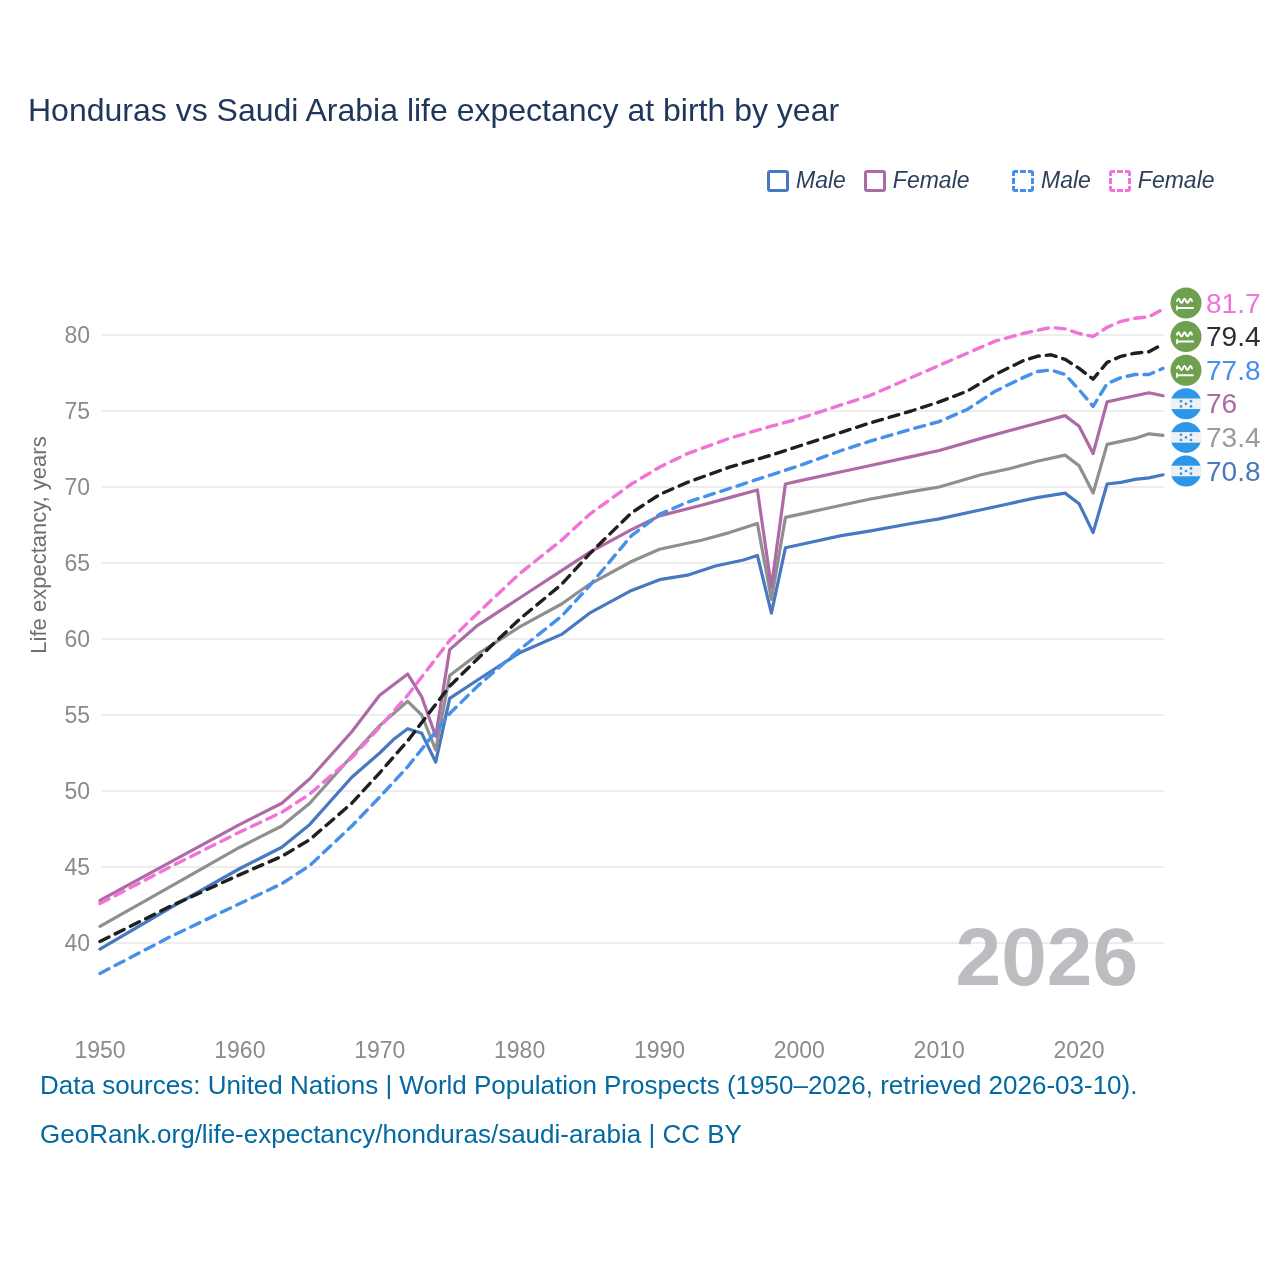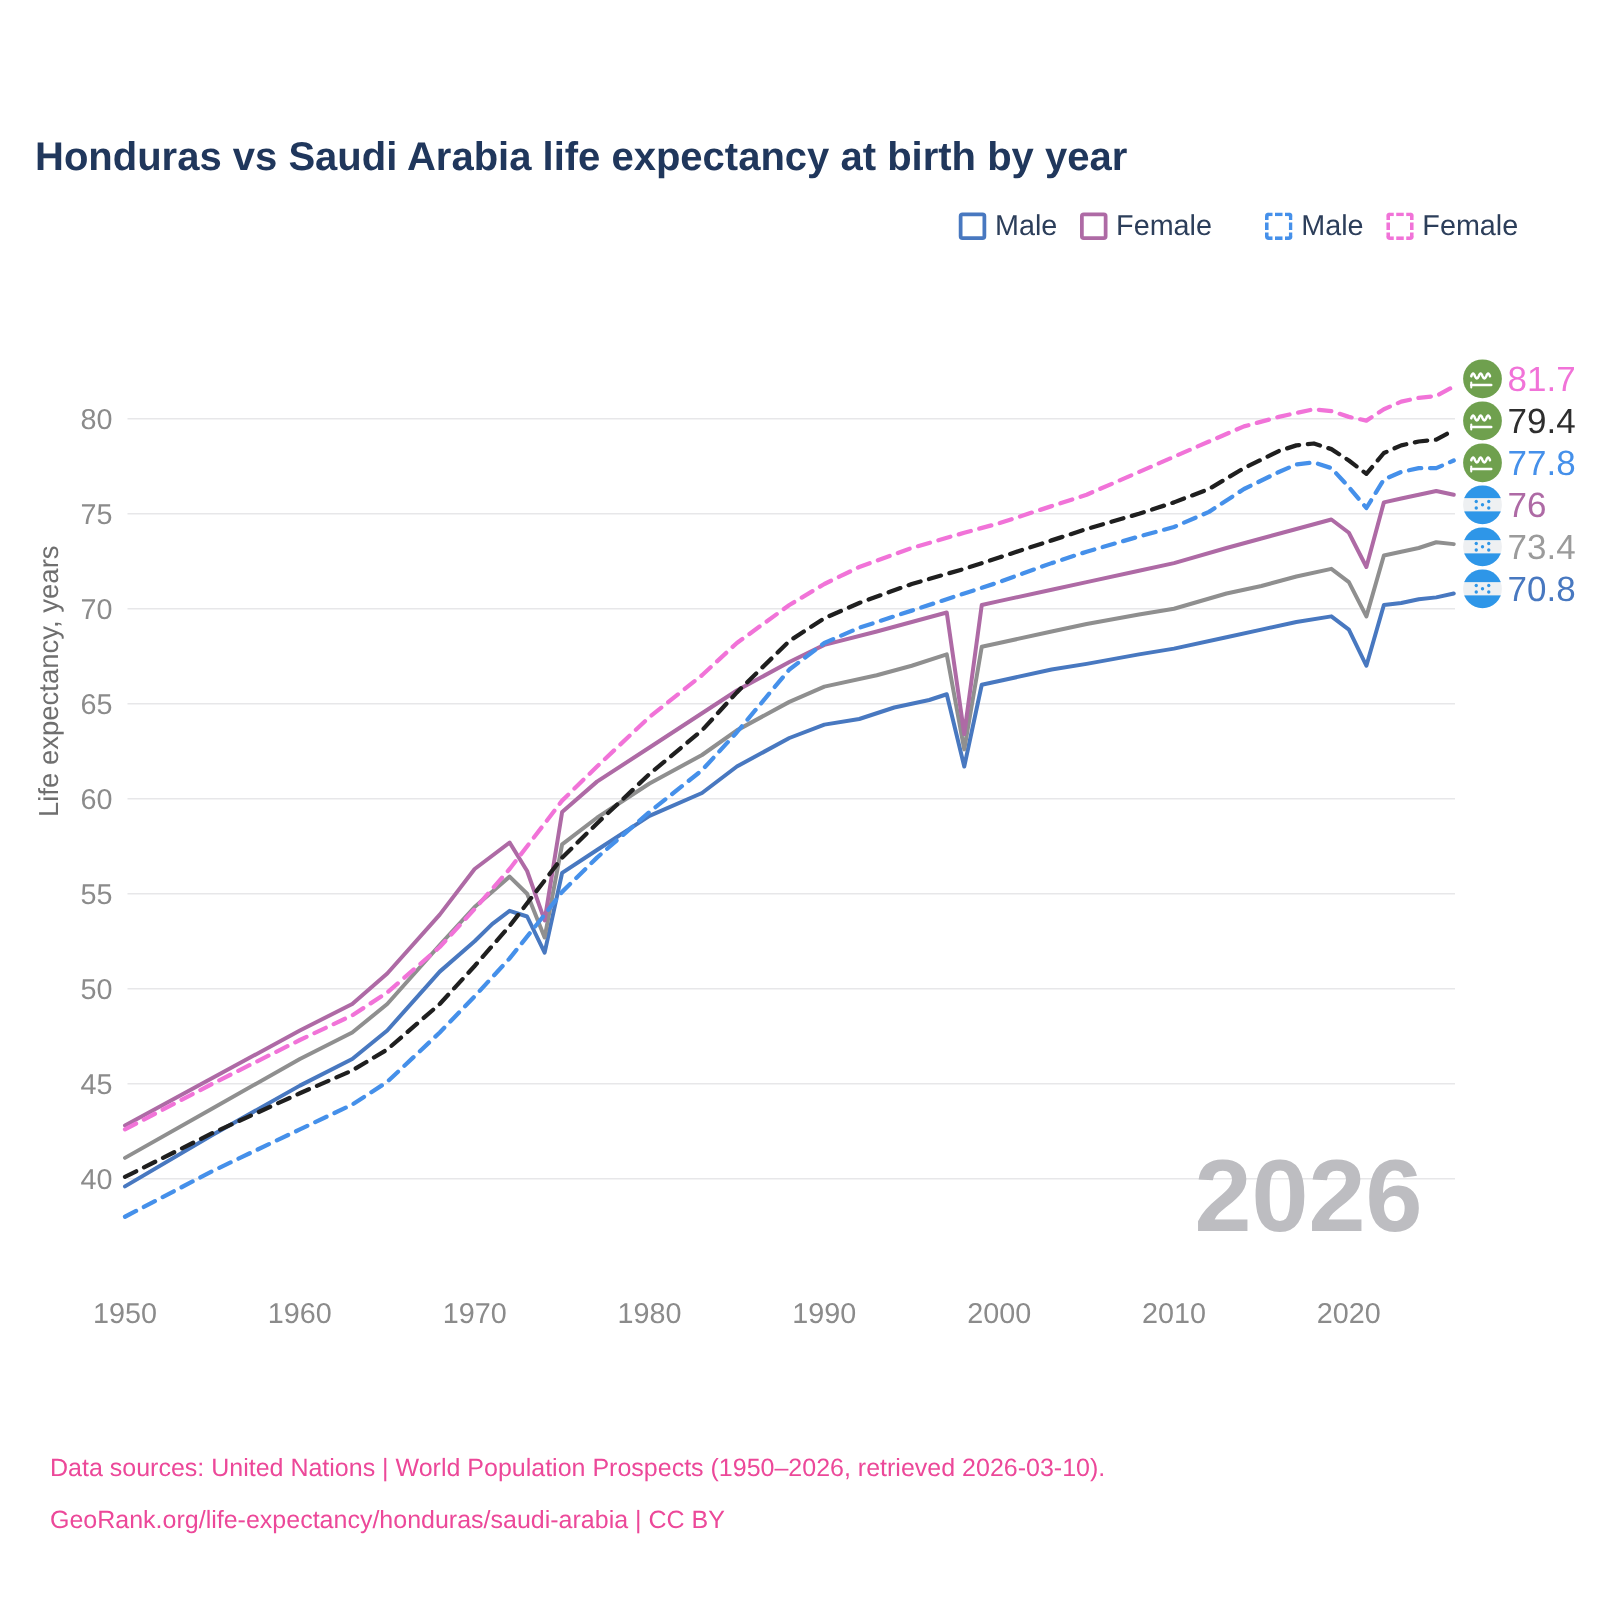--- a/index.html
+++ b/index.html
@@ -1,31 +1,31 @@
 <!DOCTYPE html>
 <html><head>
 <meta charset="utf-8">
 <style>
   html,body{margin:0;padding:0;background:#ffffff;}
   #canvas{position:relative;width:1280px;height:1280px;background:#ffffff;overflow:hidden;
           font-family:"Liberation Sans", sans-serif;}
-  #chart-title{position:absolute;left:28px;top:107px;margin:0;font-size:32px;font-weight:700;
+  #chart-title{position:absolute;left:28px;top:92px;margin:0;font-size:32px;font-weight:400;
                color:#20375c;letter-spacing:0;}
   .lg-group{position:absolute;top:158px;}
   .lg-name{font-size:23px;color:#2c3e5a;display:inline-block;}
   .lg-underline{height:4px;margin-top:4px;width:100%;}
   .lg-underline.dashed{background:repeating-linear-gradient(90deg,#1c1c1c 0 10px,transparent 10px 17px);}
-  .lg-row{display:flex;align-items:center;margin-top:9px;}
+  .lg-row{display:flex;align-items:center;margin-top:9px;font-style:italic;}
   .lg-item{display:flex;align-items:center;}
   .lg-item + .lg-item{margin-left:18px;text-align:center;}
   .sw{width:22px;height:22px;border-radius:3px;background:#fff;margin-right:7px;box-sizing:border-box;}
   .sw.solid{border:3px solid #000;}
   .sw.dashed{border:3px dashed #000;}
   .lg-label{font-size:23px;color:#2c3e5a;}
-  #footer{position:absolute;left:40px;top:1164px;color:#ec4899;font-size:20px;}
+  #footer{position:absolute;left:40px;top:1070px;color:#0369a1;font-size:26px;}
   #footer .fline{margin:0 0 18px 0;}
   svg{position:absolute;left:0;top:0;}
 </style>
 </head>
 <body>
 
 <div id="canvas">
 
   <h1 id="chart-title">Honduras vs Saudi Arabia life expectancy at birth by year</h1>
 

